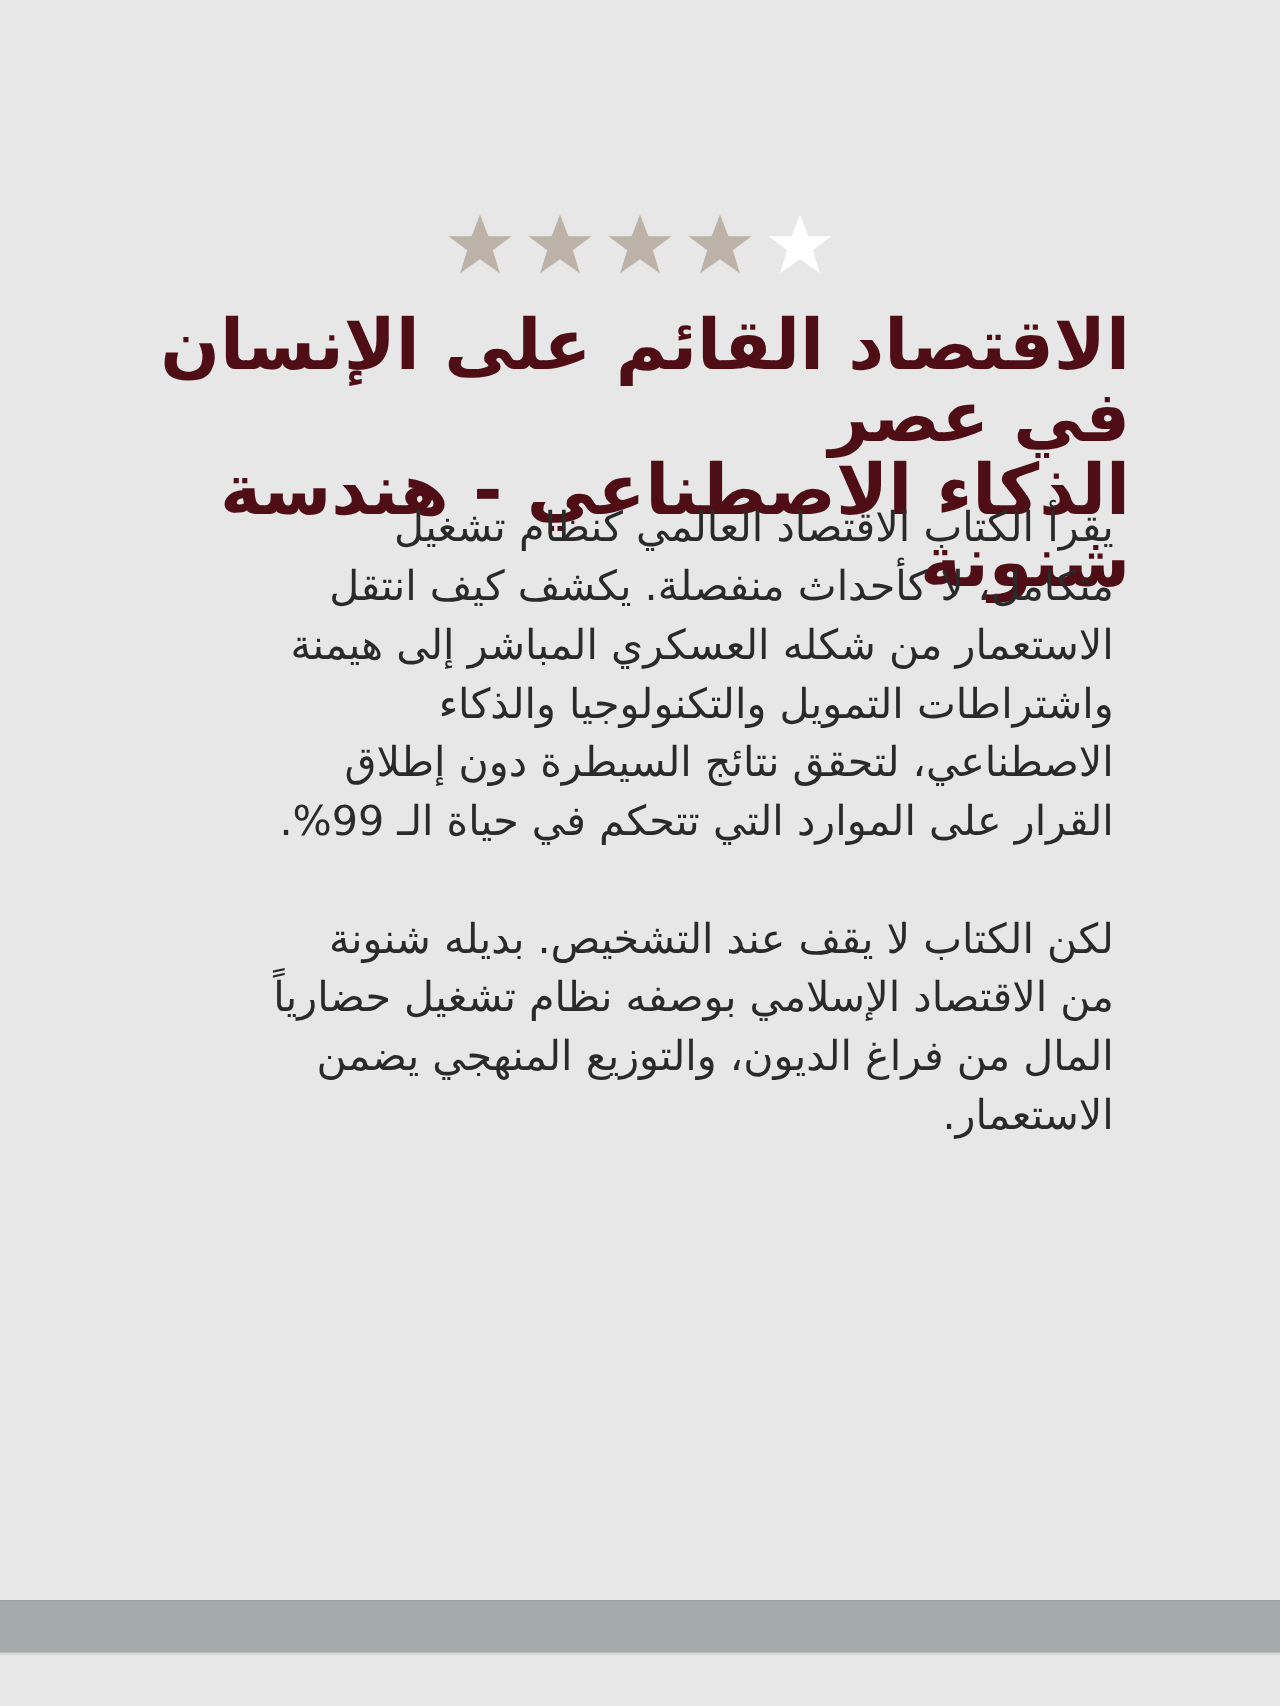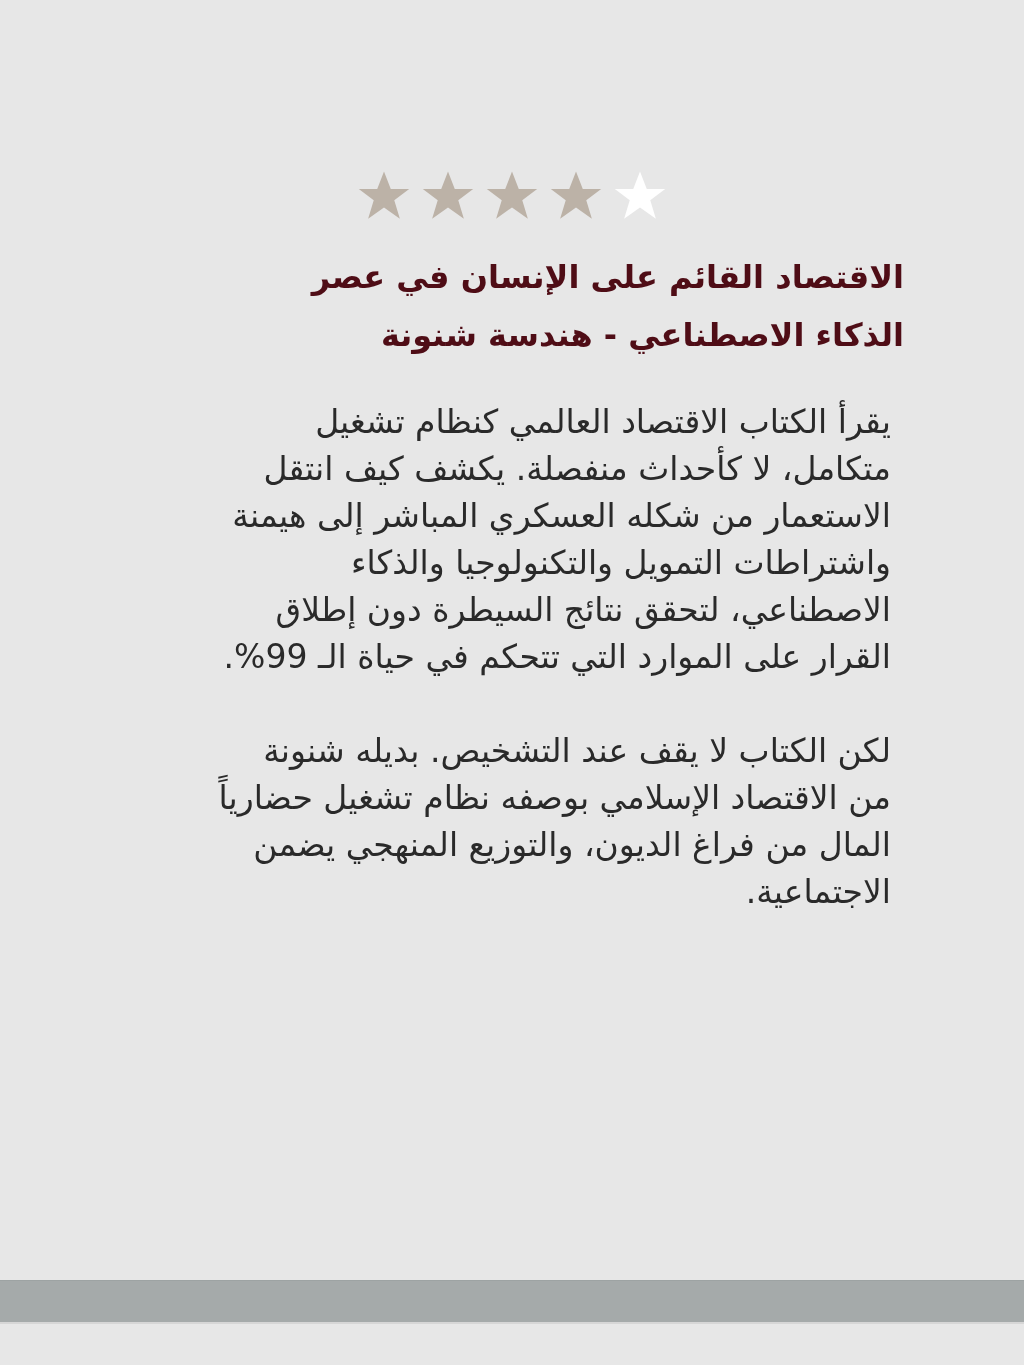--- a/index.html
+++ b/index.html
@@ -31,21 +31,21 @@
     }
     .title {
       position: absolute;
       top: 248px;
       right: 120px;
       width: 800px;
       direction: rtl;
       text-align: right;
       color: #4f0d16;
       font-weight: bold;
-      font-size: 32px;
+      font-size: 56px;
       line-height: 58px;
       margin: 0;
       font-family: "DejaVu Sans", sans-serif;
       letter-spacing: 0px;
     }
     .body-text {
       position: absolute;
       top: 398px;
       right: 133px;
       width: 730px;
@@ -111,17 +111,17 @@
     <span class="line">الاستعمار من شكله العسكري المباشر إلى هيمنة</span>
     <span class="line">واشتراطات التمويل والتكنولوجيا والذكاء</span>
     <span class="line">الاصطناعي، لتحقق نتائج السيطرة دون إطلاق</span>
     <span class="line">القرار على الموارد التي تتحكم في حياة الـ 99%.</span>
   </p>
   <div class="para-gap"></div>
   <p>
     <span class="line">لكن الكتاب لا يقف عند التشخيص. بديله شنونة</span>
     <span class="line">من الاقتصاد الإسلامي بوصفه نظام تشغيل حضارياً</span>
     <span class="line">المال من فراغ الديون، والتوزيع المنهجي يضمن</span>
-    <span class="line">الاجتماعية.</span>
+    <span class="line">الاستعمار.</span>
   </p>
 </div>
 
 <div class="bottom-bar"></div>
 
 </body></html>

